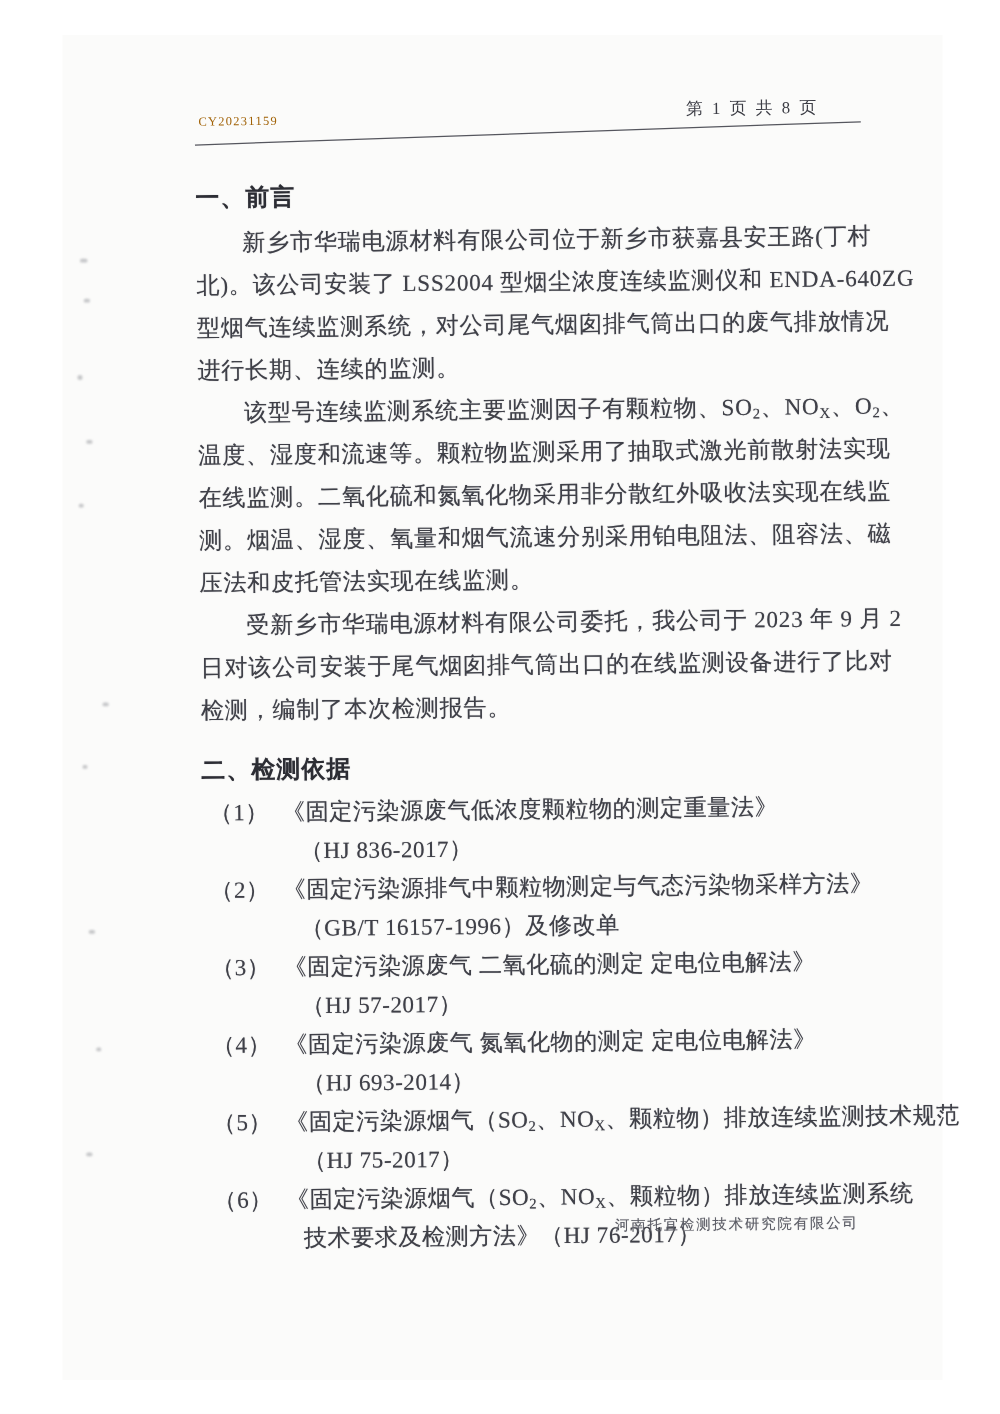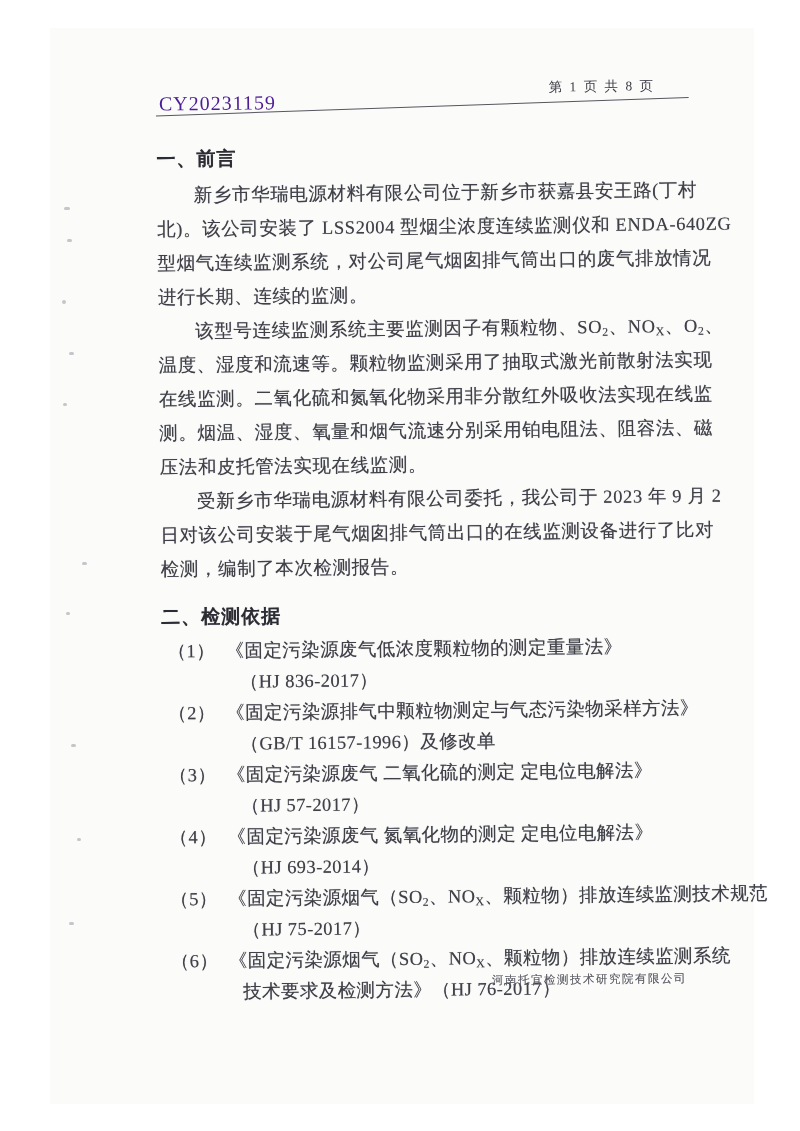--- a/index.html
+++ b/index.html
@@ -12,21 +12,21 @@
     position:absolute;left:50px;top:28px;width:704px;height:1076px;
     background:#fbfbfa;
   }
   .content{
     position:absolute;left:0;top:0;width:800px;height:1131px;
     transform:rotate(-0.6deg);transform-origin:400px 500px;
     color:#3f4048;
   }
   .report-code{
     position:absolute;left:163px;top:90px;
-    font-size:20px;letter-spacing:1px;color:#4c1d95;
+    font-size:10px;letter-spacing:1px;color:#a16207;
   }
   .page-indicator{
     position:absolute;left:553px;top:80px;
     font-size:13.5px;letter-spacing:2px;color:#3c3d45;
   }
   .header-rule{
     position:absolute;left:160px;top:113px;width:533px;height:1.4px;
     background:#55565e;transform:rotate(-1.4deg);transform-origin:left center;
   }
   .doc-body{

